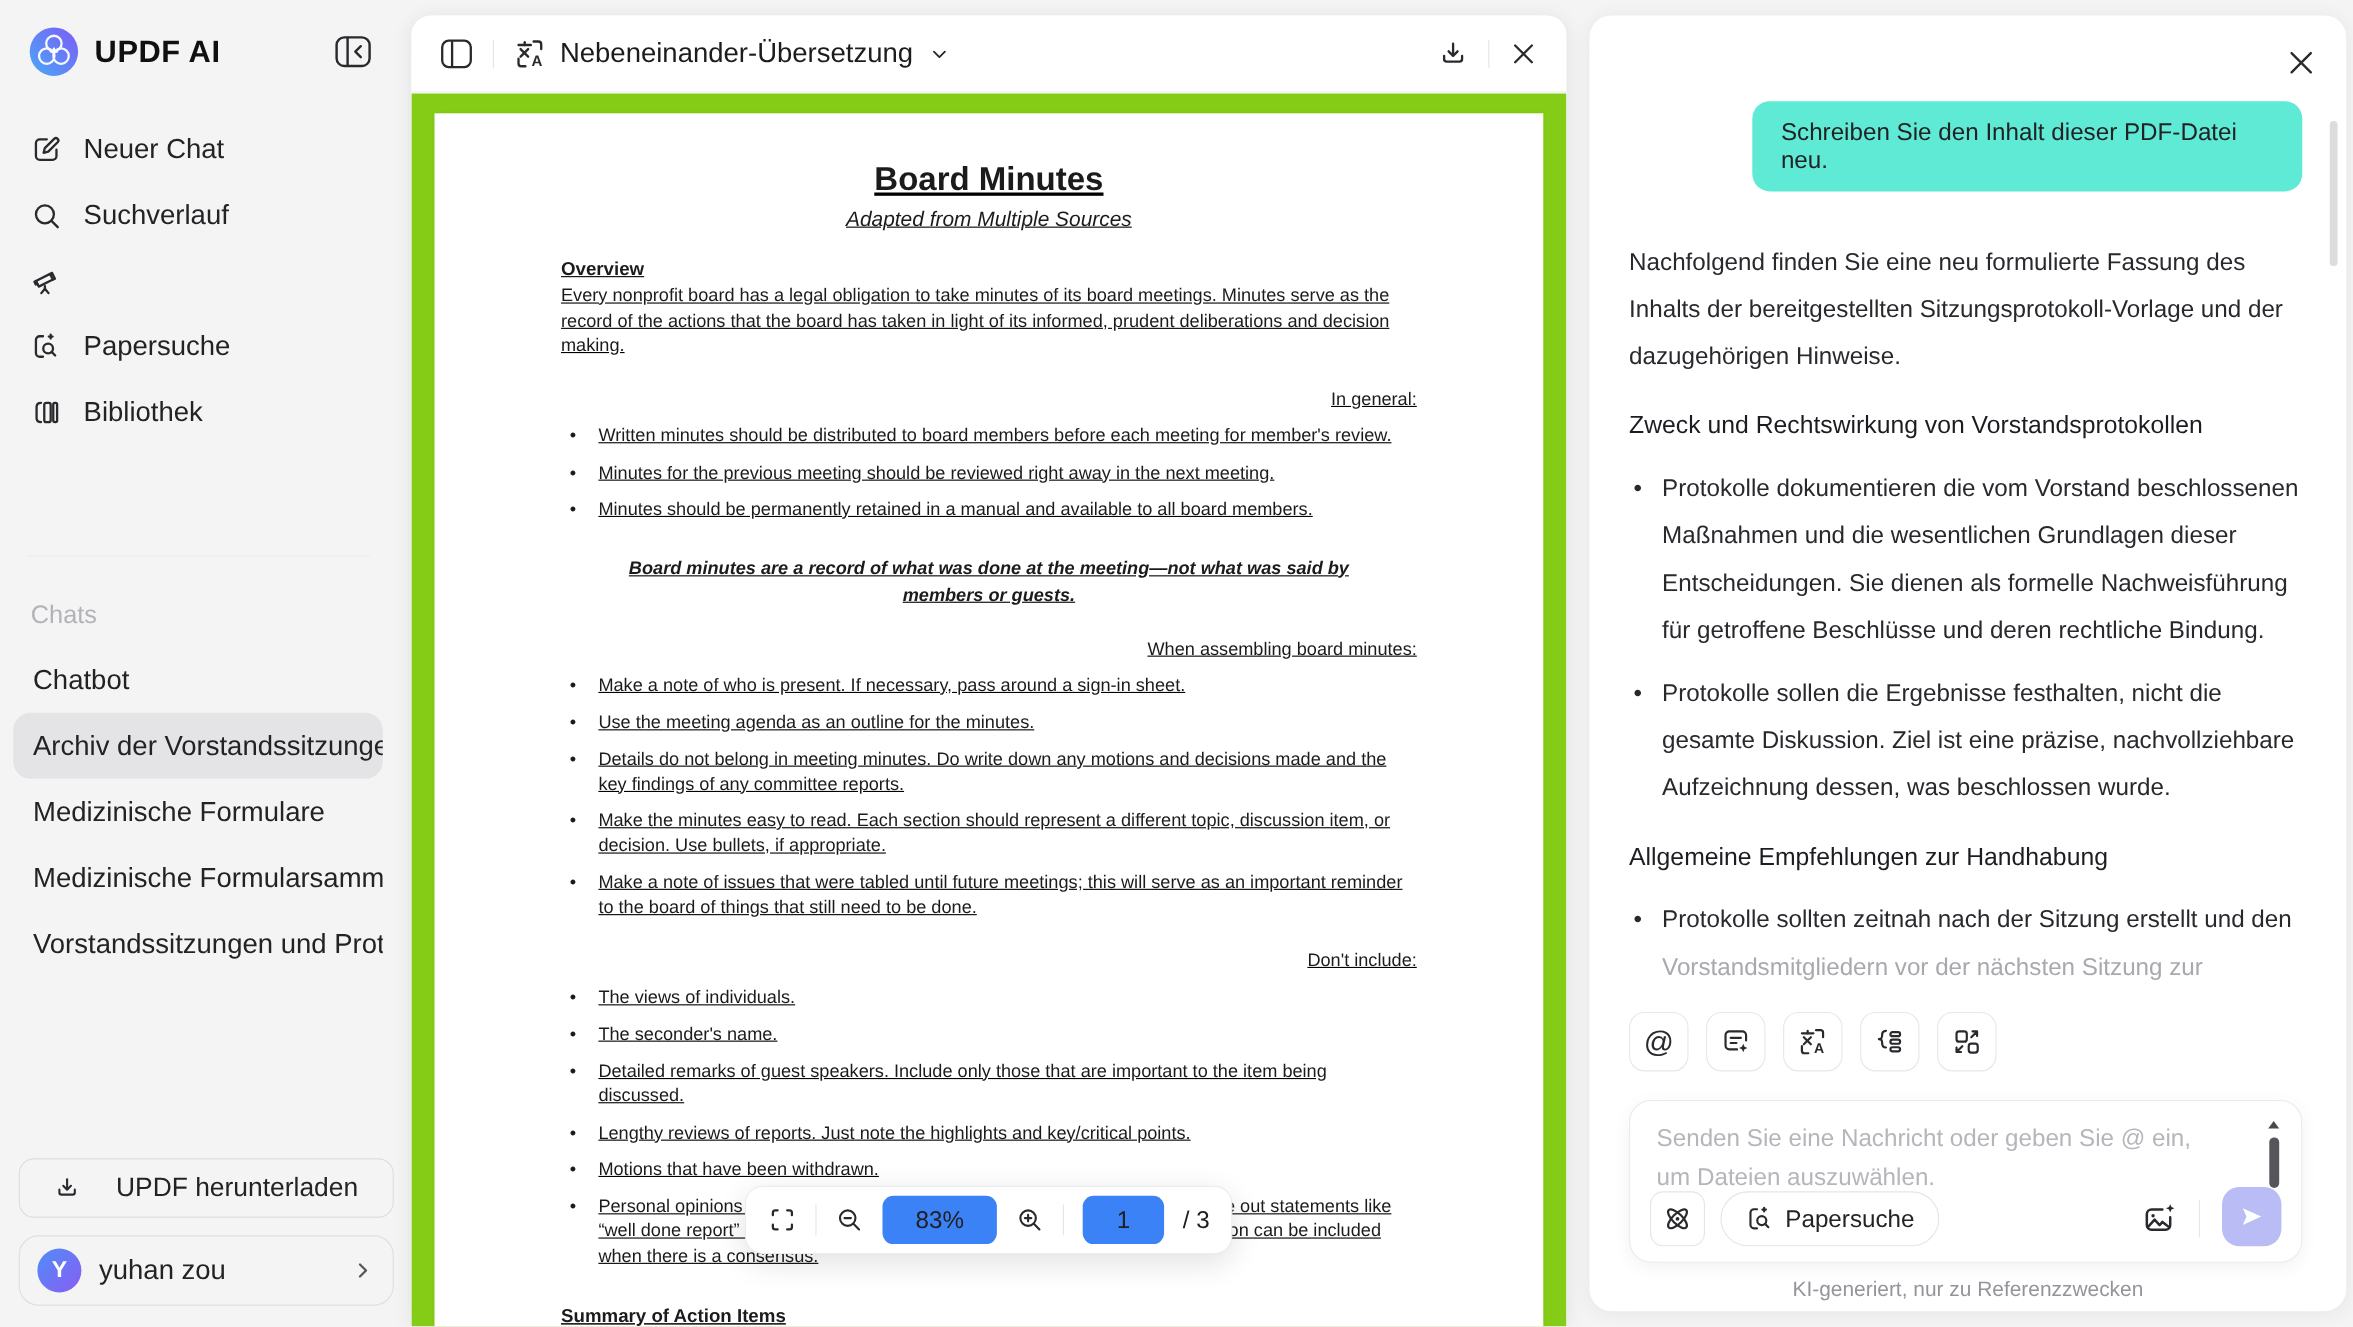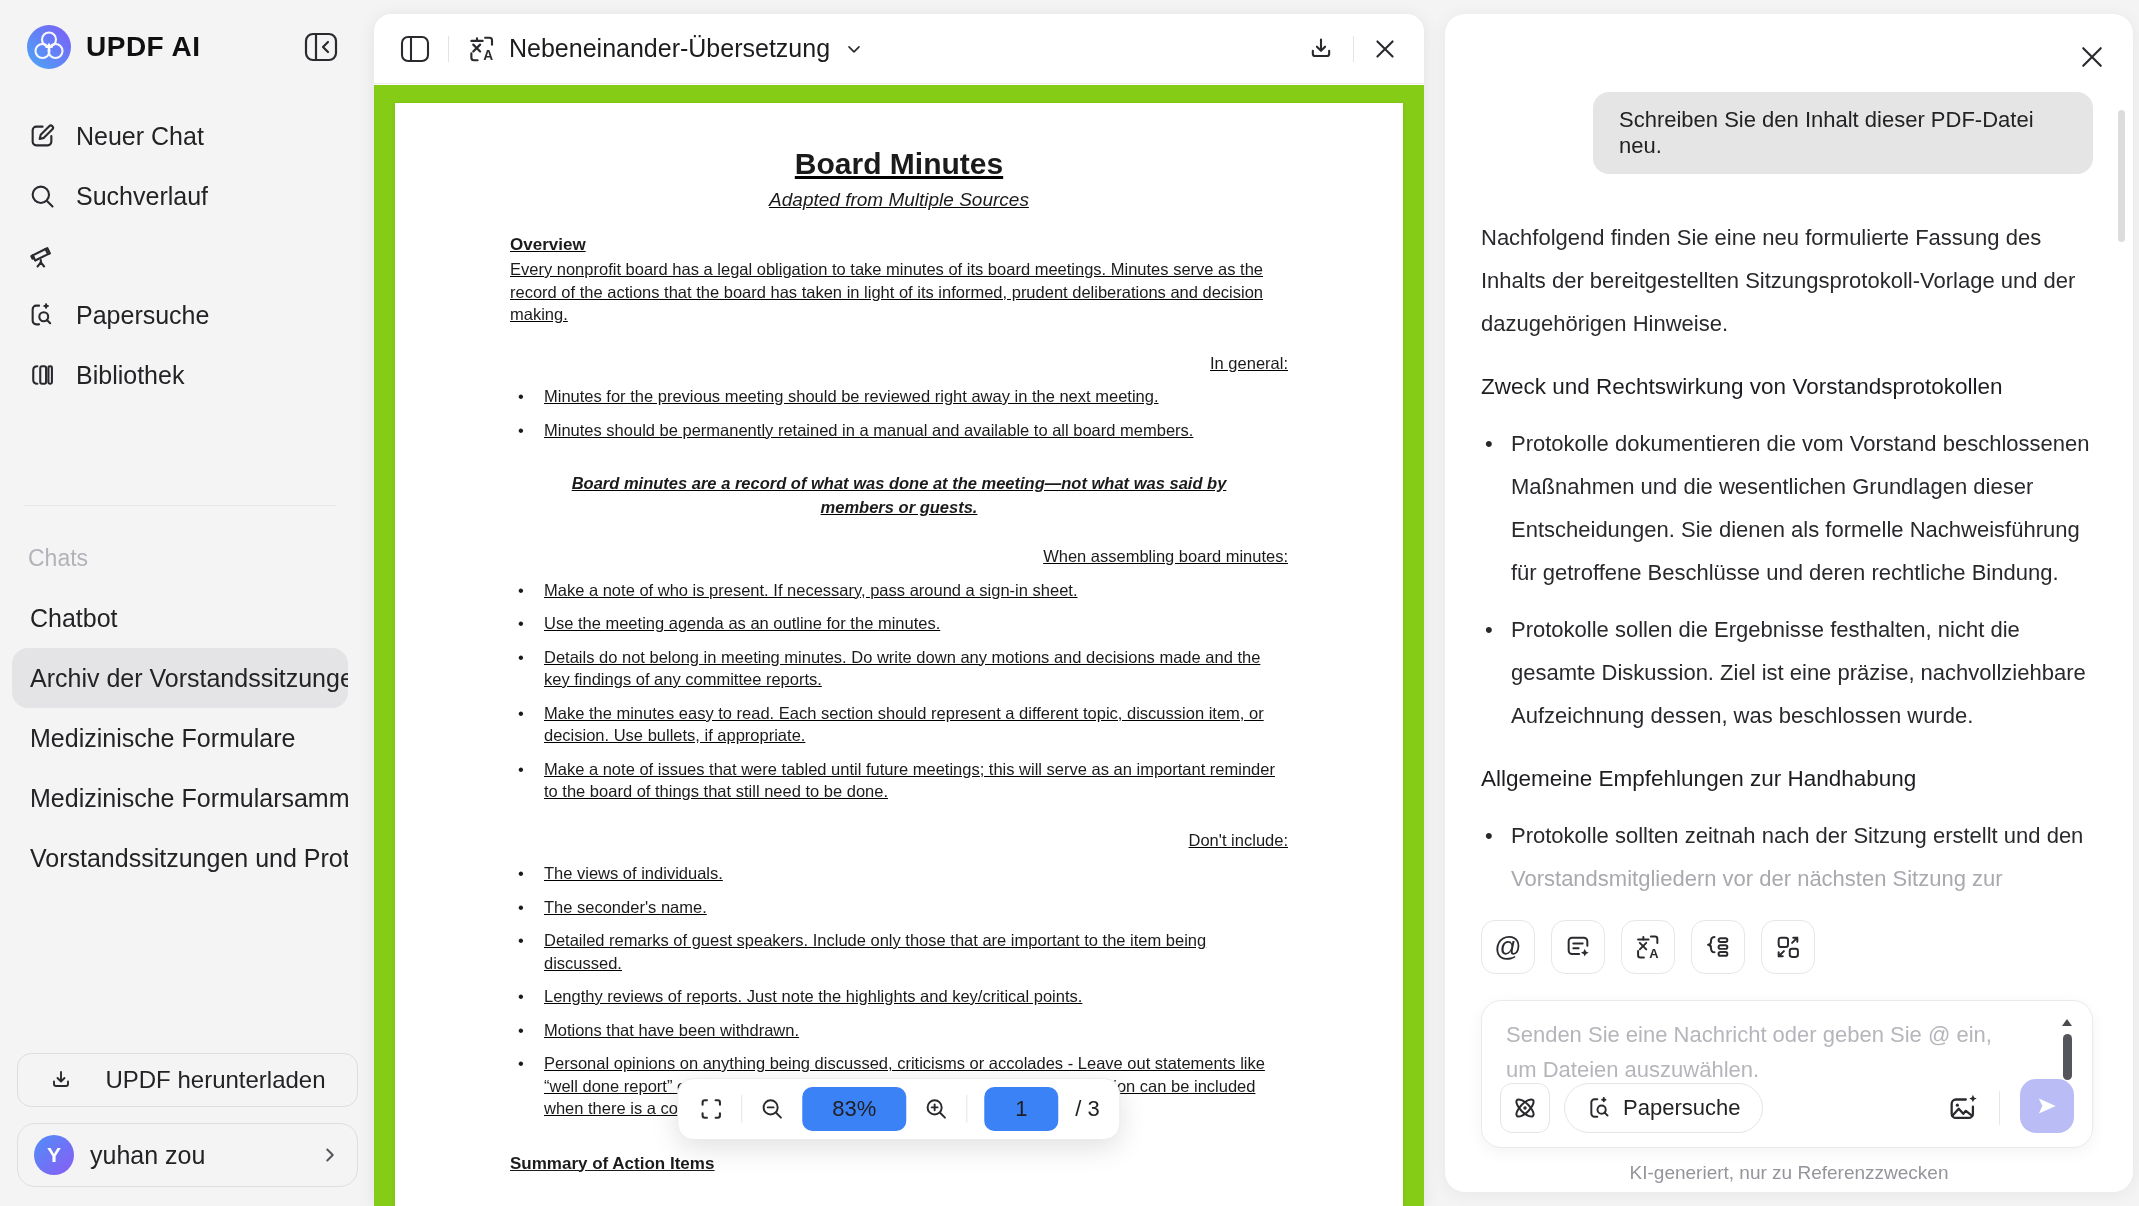--- a/index.html
+++ b/index.html
@@ -49,21 +49,21 @@
   .pill { background:#3b82f6; border-radius:10px; height:44px; display:flex; align-items:center; justify-content:center; font-size:22px; color:#202023; }
   .pill.zoom { width:104px; }
   .pill.pagenum { width:74px; }
   .page-total { font-size:22px; color:#202023; }
 
   
   .chat-card { position:absolute; left:1445px; top:14px; width:688px; height:1178px; background:#fff; border-radius:20px; box-shadow:0 2px 18px rgba(0,0,0,.06); overflow:hidden; }
   .chat-close { position:absolute; right:26px; top:28px; cursor:pointer; }
   .chat-scroll { position:absolute; right:8px; top:96px; width:7px; height:132px; border-radius:4px; background:#dcdcdf; }
   .chat-body { position:absolute; left:36px; right:40px; top:78px; }
-  .bubble { margin-left:auto; width:fit-content; max-width:500px; background:#e5e5e5; border-radius:16px; padding:15px 26px; font-size:22px; color:#222225; }
+  .bubble { margin-left:auto; width:fit-content; max-width:500px; background:#5eead4; border-radius:16px; padding:15px 26px; font-size:22px; color:#222225; }
   .ai { margin-top:42px; font-size:22px; line-height:43px; color:#29292d; }
   .ai-h { margin-top:20px; font-size:22.5px; line-height:43px; color:#1d1d21; }
   .cb { position:relative; padding-left:30px; margin-top:14px; font-size:22px; line-height:43px; color:#29292d; }
   .cb::before { content:"•"; position:absolute; left:4px; }
   .faded { color:#a8a8ae; }
   .tools { position:absolute; left:36px; top:906px; display:flex; gap:16px; }
   .tool-btn { width:54px; height:54px; border:1px solid #e7e7ea; border-radius:14px; background:#fff; display:flex; align-items:center; justify-content:center; cursor:pointer; }
   .input-card { position:absolute; left:36px; right:40px; top:986px; height:148px; border:1px solid #eaeaec; border-radius:20px; background:#fff; box-shadow:0 4px 16px rgba(0,0,0,.05); }
   .input-card textarea { position:absolute; left:24px; top:16px; right:70px; height:74px; border:none; outline:none; resize:none; background:transparent; font-family:"Liberation Sans", sans-serif; font-size:22px; line-height:35px; color:#333; }
   .input-card textarea::placeholder { color:#b5b5bb; }
@@ -243,20 +243,21 @@
       </span>
     </div>
 
     <div class="pdf-body">
       <div class="page">
         <h1>Board Minutes</h1>
         <div class="subtitle">Adapted from Multiple Sources</div>
         <h2>Overview</h2>
         <p>Every nonprofit board has a legal obligation to take minutes of its board meetings. Minutes serve as the record of the actions that the board has taken in light of its informed, prudent deliberations and decision making.</p>
         <p class="lead">In general:</p>
+        <div class="b">Written minutes should be distributed to board members before each meeting for member's review.</div>
         <div class="b">Minutes for the previous meeting should be reviewed right away in the next meeting.</div>
         <div class="b">Minutes should be permanently retained in a manual and available to all board members.</div>
         <div class="callout">Board minutes are a record of what was done at the meeting—not what was said by members or guests.</div>
         <p class="lead">When assembling board minutes:</p>
         <div class="b">Make a note of who is present. If necessary, pass around a sign-in sheet.</div>
         <div class="b">Use the meeting agenda as an outline for the minutes.</div>
         <div class="b">Details do not belong in meeting minutes. Do write down any motions and decisions made and the key findings of any committee reports.</div>
         <div class="b">Make the minutes easy to read. Each section should represent a different topic, discussion item, or decision. Use bullets, if appropriate.</div>
         <div class="b">Make a note of issues that were tabled until future meetings; this will serve as an important reminder to the board of things that still need to be done.</div>
         <p class="lead">Don't include:</p>

